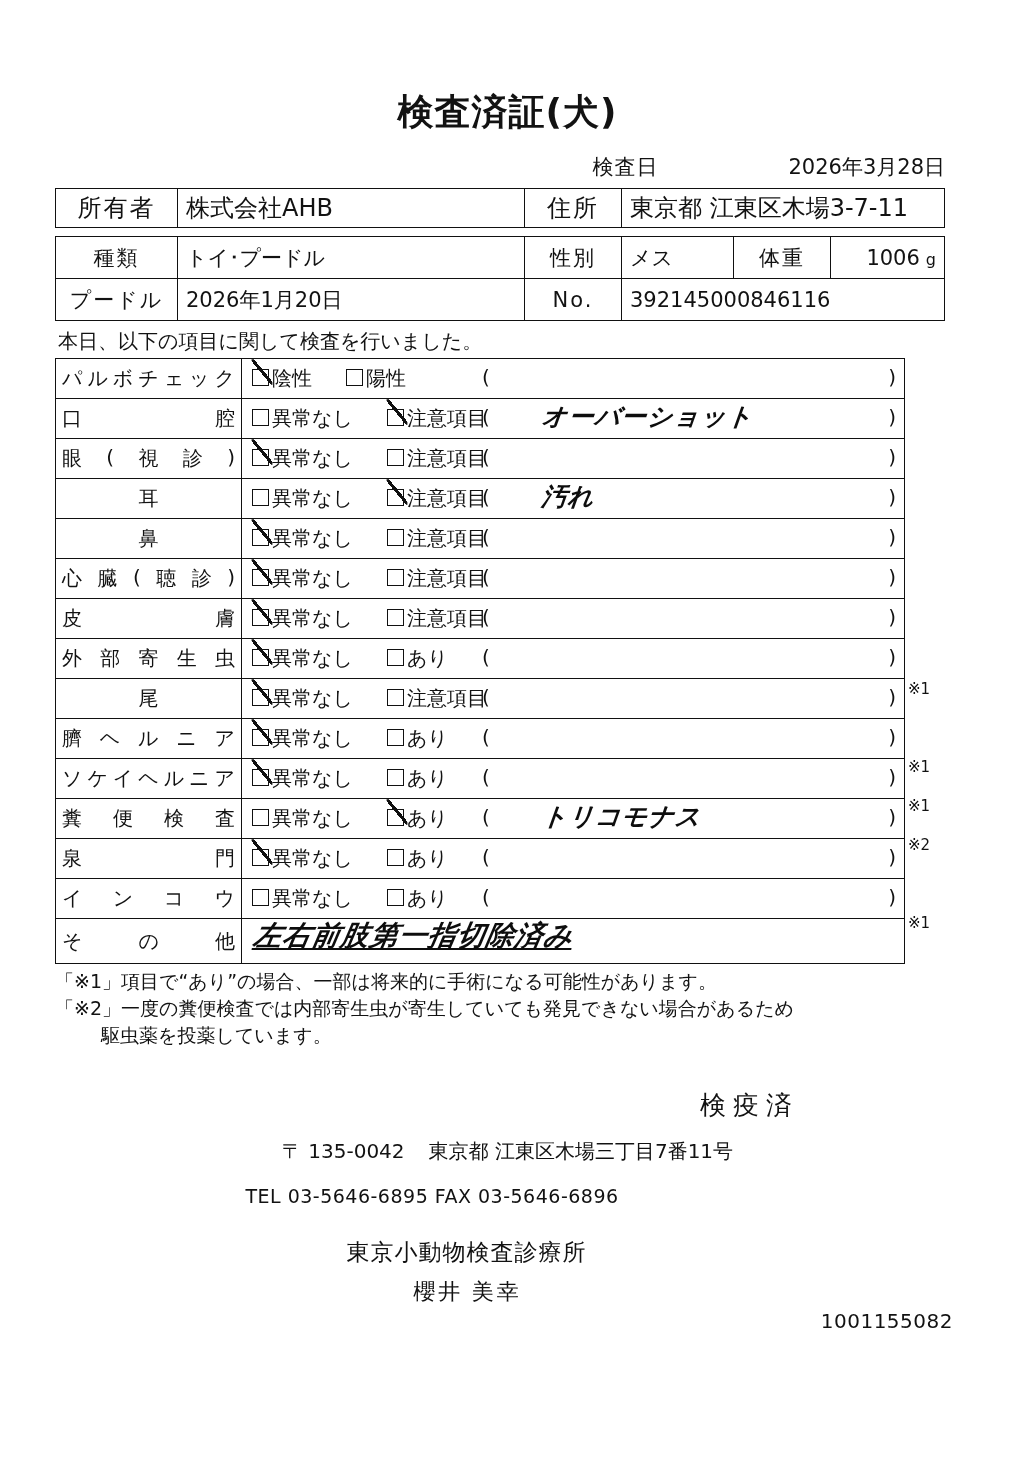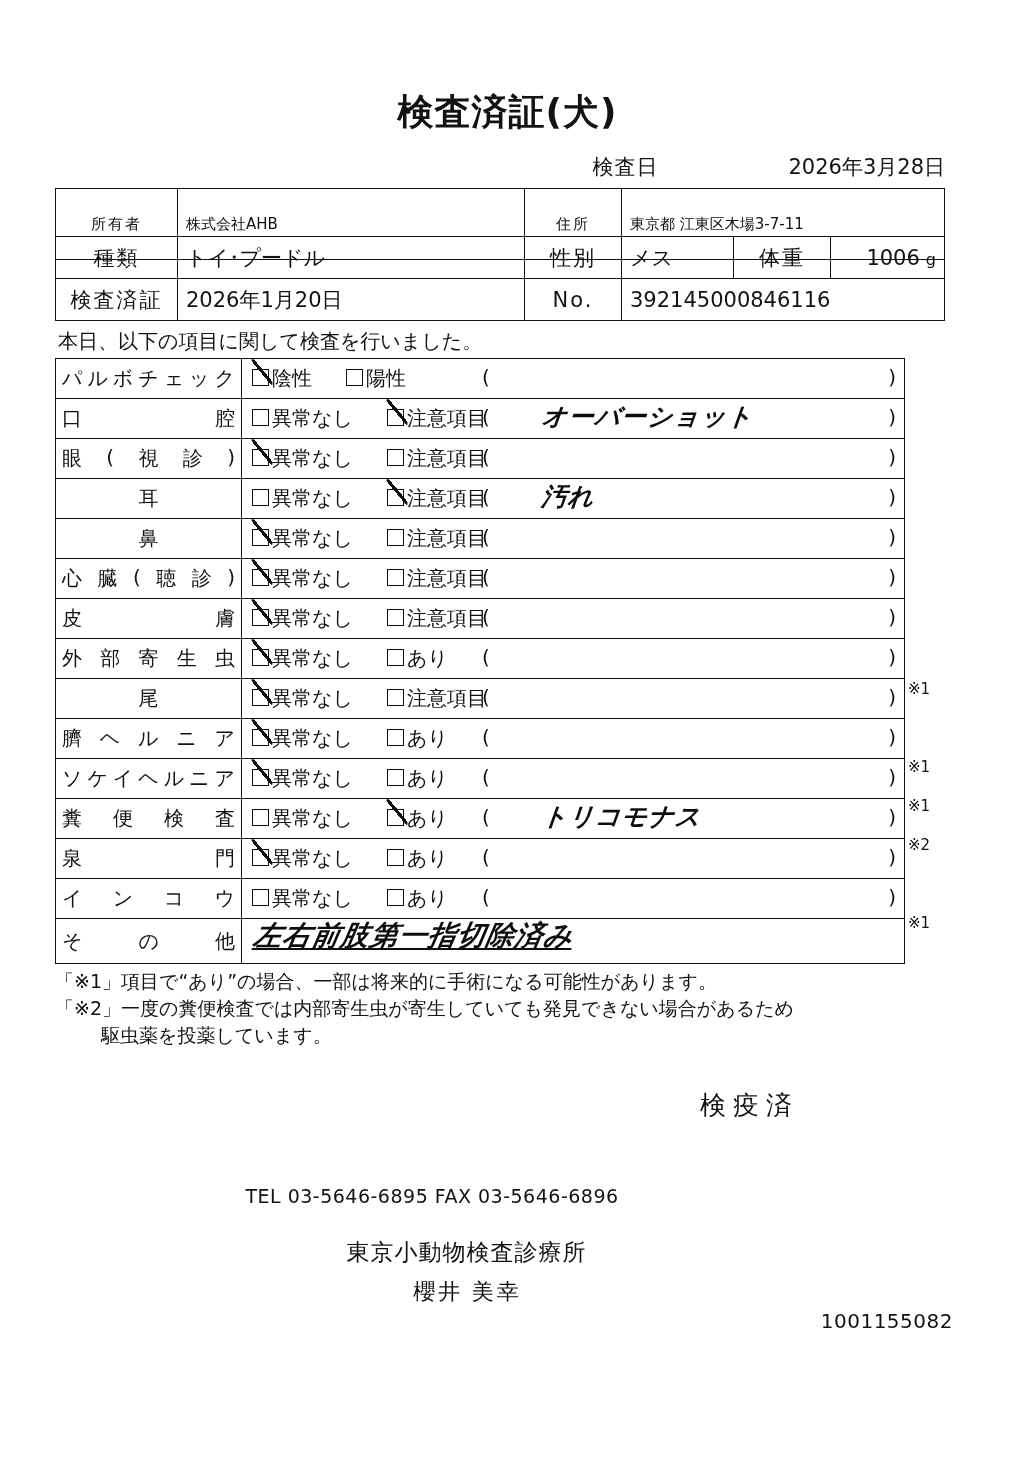--- a/index.html
+++ b/index.html
@@ -32,22 +32,22 @@
 
   
   .owner-table{
     position:absolute; left:55px; top:188px; width:890px;
     border-collapse:collapse;
     table-layout:fixed;
   }
   .owner-table td{
     border:1.6px solid #111;
     height:38px;
-    font-size:15px;
-    padding:16px 8px;
+    font-size:24px;
+    padding:0 8px;
     vertical-align:middle;
   }
   .cap{ text-align:center; letter-spacing:2px;}
 
   
   .info-table{
     position:absolute; left:55px; top:236px; width:890px;
     border-collapse:collapse;
     table-layout:fixed;
   }
@@ -210,21 +210,21 @@
     <tbody>
         <tr>
       <td class="cap" style="width:105px">種類</td>
       <td style="width:330px">トイ･プードル</td>
       <td class="cap" style="width:80px">性別</td>
       <td style="width:95px">メス</td>
       <td class="cap" style="width:80px">体重</td>
       <td class="wt"><span>1006</span><span class="unit">g</span></td>
     </tr>
     <tr>
-      <td class="cap">検査済証</td>
+      <td class="cap">プードル</td>
       <td>2026年1月20日</td>
       <td class="cap">No.</td>
       <td colspan="3">392145000846116</td>
     </tr>
   </tbody>
     </table>
 
   <div class="lead">本日、以下の項目に関して検査を行いました。</div>
 
   <table class="check-table">
@@ -413,20 +413,23 @@
 
   <div class="footnotes">
     <div>「※1」項目で“あり”の場合、一部は将来的に手術になる可能性があります。</div>
     <div>「※2」一度の糞便検査では内部寄生虫が寄生していても発見できない場合があるため</div>
     <div class="fn2-indent">駆虫薬を投薬しています。</div>
   </div>
 
 
   <div class="stamp">検疫済</div>
 
+  <div class="addr">
+    <span class="zip">〒 135-0042</span><span>東京都 江東区木場三丁目7番11号</span>
+  </div>
 
   <div class="tel">TEL 03-5646-6895  FAX 03-5646-6896</div>
 
   <div class="clinic"><span class="clinic-shift">東京小動物検査診療所</span></div>
   <div class="vet"><span class="vet-shift">櫻井 美幸</span></div>
 
   <div class="docnum">1001155082</div>
 
 </div>
 

